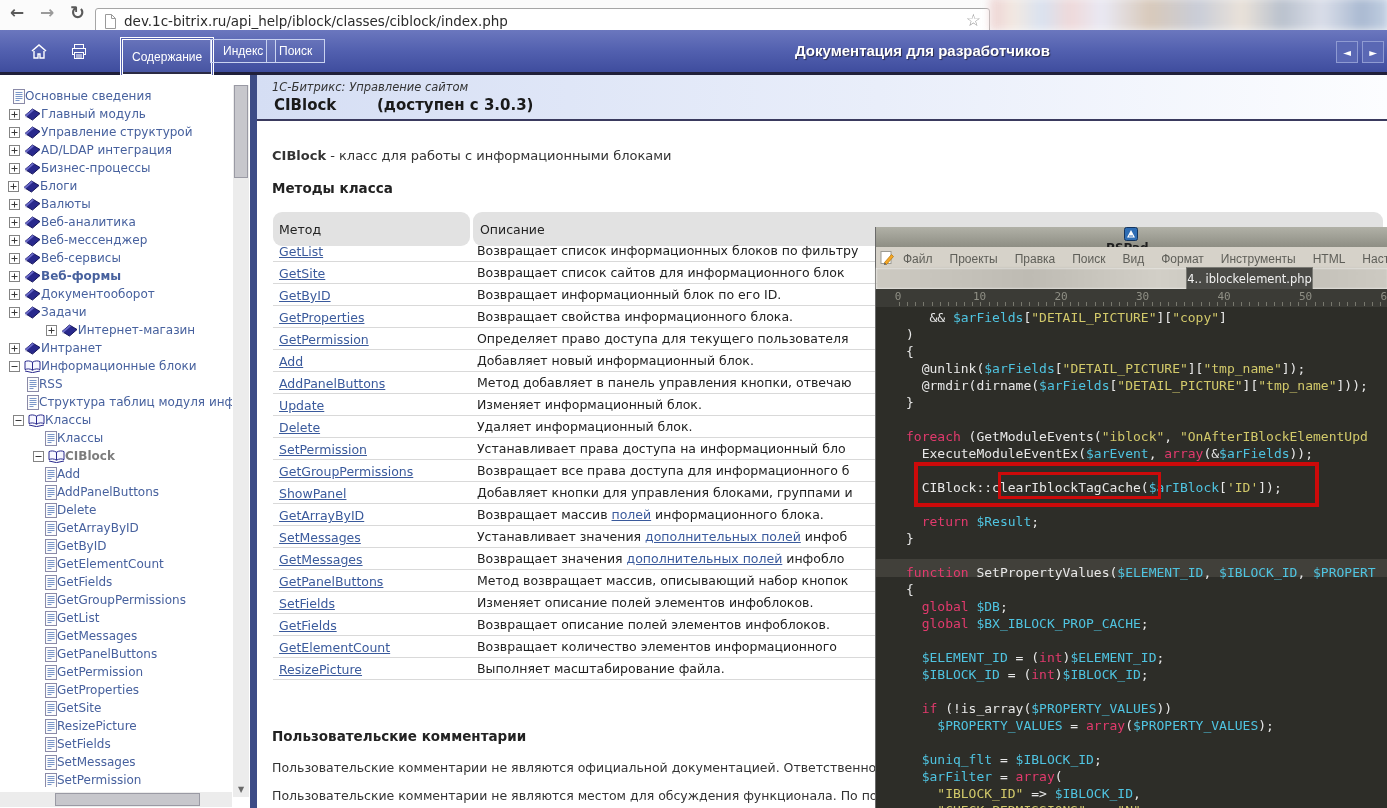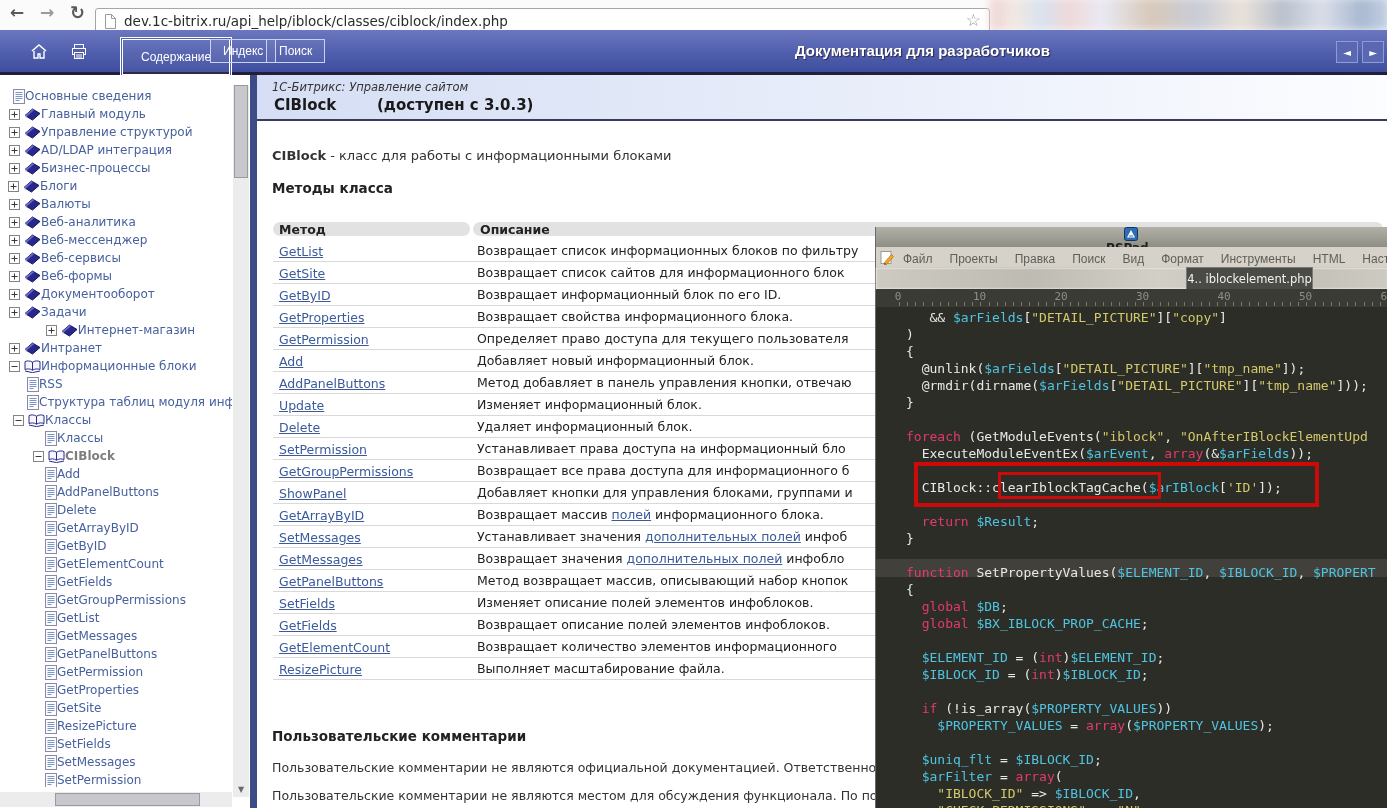--- a/index.html
+++ b/index.html
@@ -23,21 +23,21 @@
 
   
   .doc-toolbar { position:absolute; left:0; top:30px; width:1387px; height:45px;
       background:linear-gradient(180deg,#6B77BE 0%,#5260AF 50%,#3F4D9E 100%);
       border-bottom:3px solid #20203A; }
   .tb-icon { position:absolute; top:13px; display:inline-flex; cursor:pointer; }
   .tb-home { left:30px; } .tb-print { left:70px; }
   .tb-btn { position:absolute; top:9px; height:24px; padding:0 12px; font-size:12px; color:#fff;
       background:rgba(255,255,255,0.05); border:1px solid #C9D2F0; display:flex; align-items:center; cursor:pointer;
       font-family:"Liberation Sans",sans-serif; }
-  .tb-btn.active { border:1px solid #fff; box-shadow:inset 0 0 0 1px #5260AF, inset 0 0 0 2px #fff; padding:0 20px; top:7px; height:40px; }
+  .tb-btn.active { border:1px solid #fff; box-shadow:inset 0 0 0 1px #5260AF, inset 0 0 0 2px #fff; padding:0 11px; top:7px; height:40px; }
   .b1 { left:120px; } .b2 { left:210px; } .b3 { left:266px; }
   .tb-title { position:absolute; left:795px; top:12px; font-size:15px; font-weight:bold; color:#fff;
       text-shadow:1px 1px 1px #2A2A4A; font-family:"Liberation Sans",sans-serif; }
   .tb-arrow { position:absolute; top:11px; width:22px; height:22px; background:#5A68B4; border:1px solid #8F9BD2;
       color:#fff; font-size:10px; display:flex; align-items:center; justify-content:center; cursor:pointer; }
   .a-left { left:1336px; } .a-right { left:1362px; }
 
   
   .sidebar { position:absolute; left:0; top:75px; width:250px; height:733px; background:#fff; }
   .tree { position:absolute; left:0; top:12px; width:232px; height:700px; overflow:hidden; }
@@ -64,21 +64,21 @@
   .page-subtitle { position:absolute; left:120px; top:21px; font-size:15px; font-weight:bold; color:#1A1A1A; }
   .intro { position:absolute; left:15px; top:73px; font-size:13px; color:#333; }
   .intro b { font-weight:bold; }
   .methods-heading { position:absolute; left:15px; top:105px; font-size:13.5px; font-weight:bold; color:#222; }
 
   .mtable { position:absolute; left:16px; top:143px; width:1110px; }
   .mrow { display:flex; height:22px; align-items:center; border-bottom:1px solid #D9D9D9; }
   .mrow.mhead { border-bottom:none; height:22px; }
   .c1 { width:197px; flex:none; padding-left:6px; overflow:hidden; white-space:nowrap; }
   .c2 { flex:1; padding-left:7px; overflow:hidden; white-space:nowrap; }
-  .mhead .c1, .mhead .c2 { background:#E2E2E2; height:14px; display:flex; align-items:center; font-weight:bold;
+  .mhead .c1, .mhead .c2 { background:#E2E2E2; height:34px; display:flex; align-items:center; font-weight:normal;
       font-size:12.5px; color:#222;border-radius:9px; }
   .mhead .c1 { margin-right:3px; }
   .mlink { font-size:12.5px; color:#3A5A9C; text-decoration:underline; cursor:pointer; }
   .mdesc { font-size:12.5px; color:#222; }
   .mdesc .inlink { color:#3A5A9C; text-decoration:underline; cursor:pointer; }
 
   .comments-heading { position:absolute; left:15px; top:653px; font-size:13.5px; font-weight:bold; color:#222; }
   .cpara { position:absolute; left:15px; font-size:12.5px; color:#333; white-space:nowrap; width:1110px; overflow:hidden; }
   .cp1 { top:685px; } .cp2 { top:713px; }
 
@@ -305,21 +305,21 @@
         </span>
         <span class="tree-icon">
           <svg width="17" height="14" viewBox="0 0 17 14">
             <path d="M1 8.5 L8.5 2 L16 6.5 L8.5 13 Z" fill="#28288C" stroke="#14145A"></path>
             <path d="M1 8.5 L8.5 2 L10.2 3.1 L2.8 9.6 Z" fill="#6A6AC8"></path>
             <path d="M1 8.5 L2.8 9.6 L2.8 11.2 L1 10.1 Z" fill="#CFCFE8"></path>
           </svg>
         </span>
         <span class="tree-label">Веб-сервисы</span>
       </div>
-      <div class="tree-item" style="padding-left: 9px;">
+      <div class="tree-item" style="padding-left: 9px; font-weight: bold;">
         <span class="expander">
           <svg width="11" height="11" viewBox="0 0 11 11">
             <rect x="0.5" y="0.5" width="10" height="10" fill="#fff" stroke="#848484"></rect>
             <path d="M2.5 5.5h6M5.5 2.5v6" stroke="#3A3A3A"></path>
           </svg>
         </span>
         <span class="tree-icon">
           <svg width="17" height="14" viewBox="0 0 17 14">
             <path d="M1 8.5 L8.5 2 L16 6.5 L8.5 13 Z" fill="#28288C" stroke="#14145A"></path>
             <path d="M1 8.5 L8.5 2 L10.2 3.1 L2.8 9.6 Z" fill="#6A6AC8"></path>

